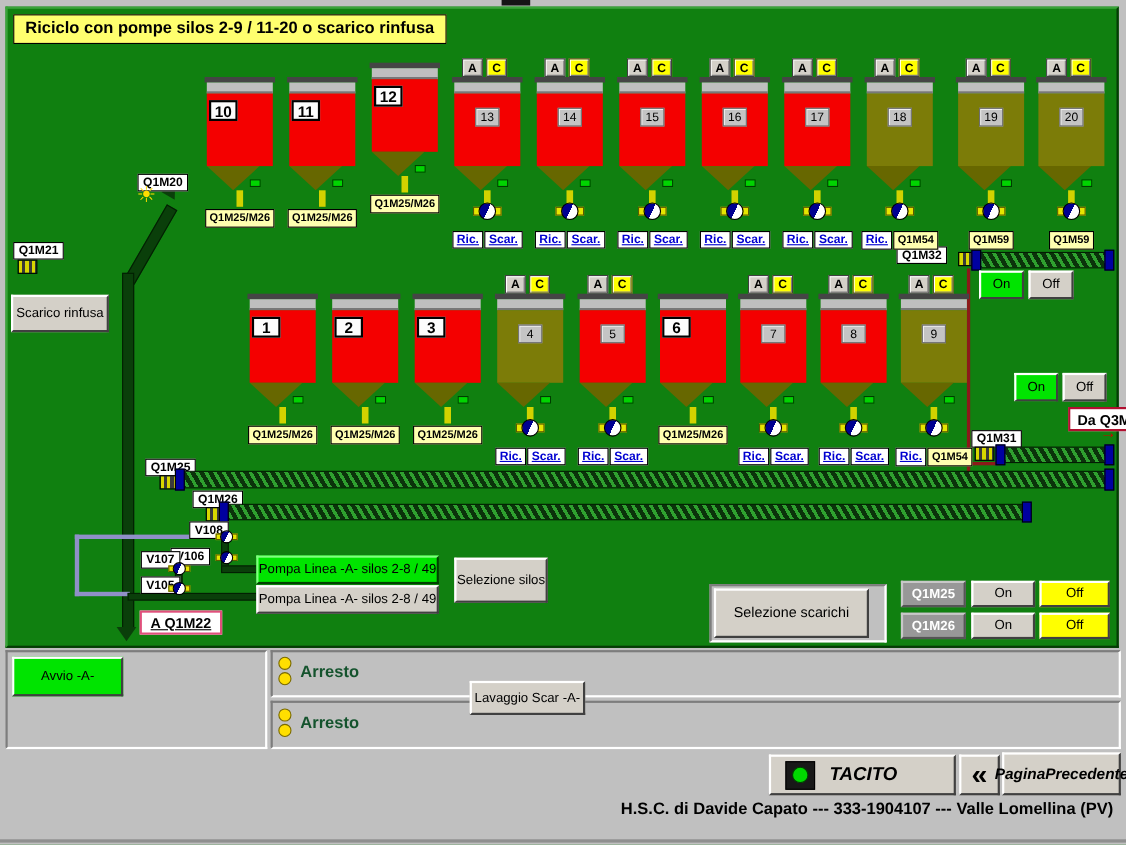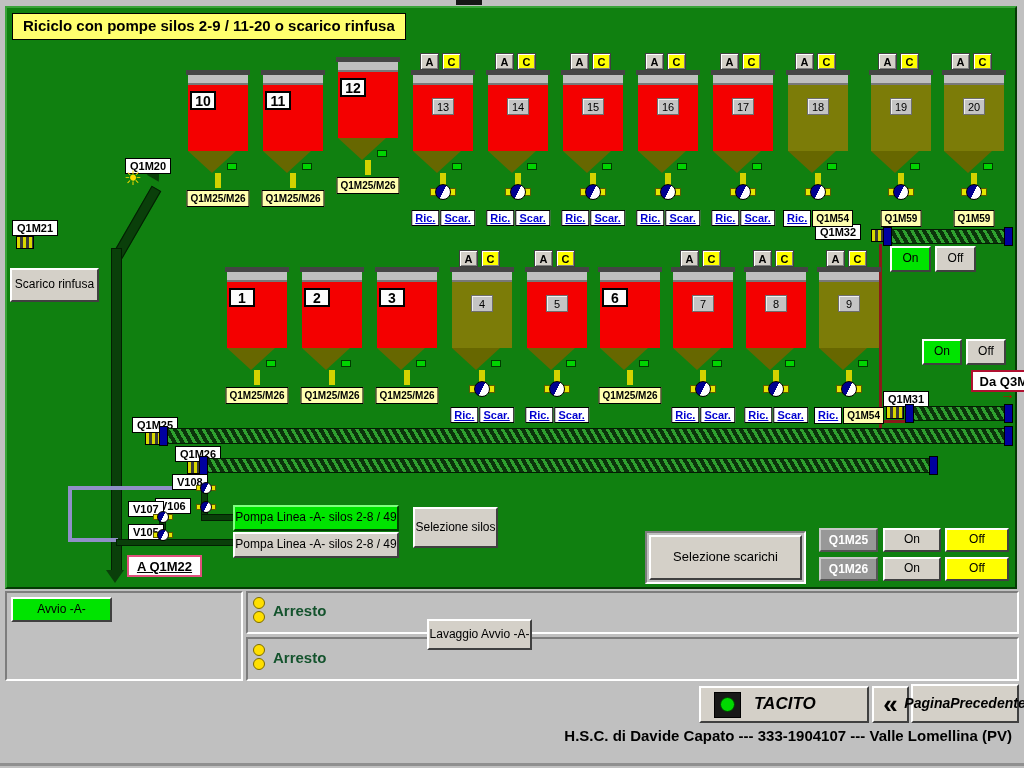--- a/index.html
+++ b/index.html
@@ -169,21 +169,21 @@
 <div class="abs wlabel" style="left:128px;top:524px">V105</div>
 <div class="abs vset" style="left:153px;top:527px">
     <div class="vh"></div>
     <div class="vc"></div>
   </div>
 
 <div class="abs btn green" style="left:233px;top:505px;width:166px;height:26px;border-color:#7fff7f #004000 #004000 #7fff7f">Pompa Linea -A- silos 2-8 / 49</div>
 <div class="abs btn" style="left:233px;top:532px;width:166px;height:26px">Pompa Linea -A- silos 2-8 / 49</div>
 <div class="abs btn" style="left:413px;top:507px;width:85px;height:41px">Selezione silos</div>
 <div class="abs sunken" style="left:645px;top:531px;width:161px;height:53px"></div>
-<div class="abs btn" style="left:649px;top:535px;width:153px;height:45px;font-size:13px">Selezione scarichi</div>
+<div class="abs btn" style="left:649px;top:535px;width:141px;height:45px;font-size:13px">Selezione scarichi</div>
 
 <div class="abs swlabel" style="left:819px;top:528px;width:59px;height:24px">Q1M25</div>
 <div class="abs btn" style="left:883px;top:528px;width:58px;height:24px">On</div>
 <div class="abs btn yellow" style="left:945px;top:528px;width:64px;height:24px">Off</div>
 <div class="abs swlabel" style="left:819px;top:557px;width:59px;height:24px">Q1M26</div>
 <div class="abs btn" style="left:883px;top:557px;width:58px;height:24px">On</div>
 <div class="abs btn yellow" style="left:945px;top:557px;width:64px;height:24px">Off</div>
 
 <div class="abs pinkbox" style="left:83px;top:555px;width:75px;height:22px">A Q1M22</div>
 
@@ -513,30 +513,30 @@
       <div class="s-vbar"></div>
       <div class="s-valve"></div>
       <div class="s-sub" style="top:140px">
         <span class="riclabel">Ric.</span>
         <span class="ylabel">Q1M54</span>
       </div>
     </div>
   </div>
 
 <div class="abs sunken" style="left:5px;top:591px;width:238px;height:90px"></div>
-<div class="abs btn" style="left:11px;top:597px;width:101px;height:25px;background:#00e400">Avvio -A-</div>
+<div class="abs btn" style="left:11px;top:597px;width:101px;height:36px;background:#00e400">Avvio -A-</div>
 <div class="abs sunken" style="left:246px;top:591px;width:773px;height:43px"></div>
 <div class="abs sunken" style="left:246px;top:637px;width:773px;height:44px"></div>
 <div class="abs dot" style="left:253px;top:597px"></div>
 <div class="abs dot" style="left:253px;top:611px"></div>
 <div class="abs arresto" style="left:273px;top:603px">Arresto</div>
 <div class="abs dot" style="left:253px;top:644px"></div>
 <div class="abs dot" style="left:253px;top:658px"></div>
 <div class="abs arresto" style="left:273px;top:650px">Arresto</div>
-<div class="abs btn" style="left:427px;top:619px;width:105px;height:31px;z-index:5">Lavaggio Avvio -A-</div>
+<div class="abs btn" style="left:427px;top:619px;width:105px;height:31px;z-index:5">Lavaggio Scar -A-</div>
 
 <div class="abs btn tacito-btn" style="left:699px;top:686px;width:170px;height:37px">
   <div class="tind">
       <div class="tlight"></div>
     </div>
   <span class="tac-label">TACITO</span>
 </div>
 <div class="abs btn prev-btn" style="left:872px;top:686px;width:37px;height:37px">«</div>
 <div class="abs btn pag-btn" style="left:911px;top:684px;width:108px;height:39px">
   <span>Pagina</span>

